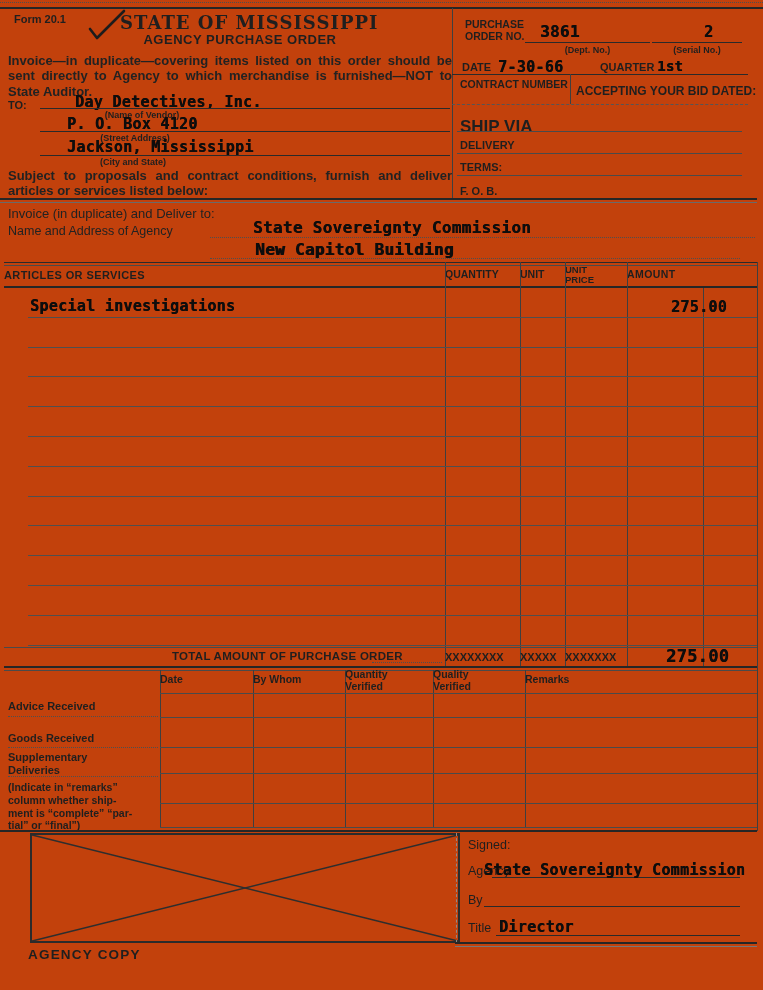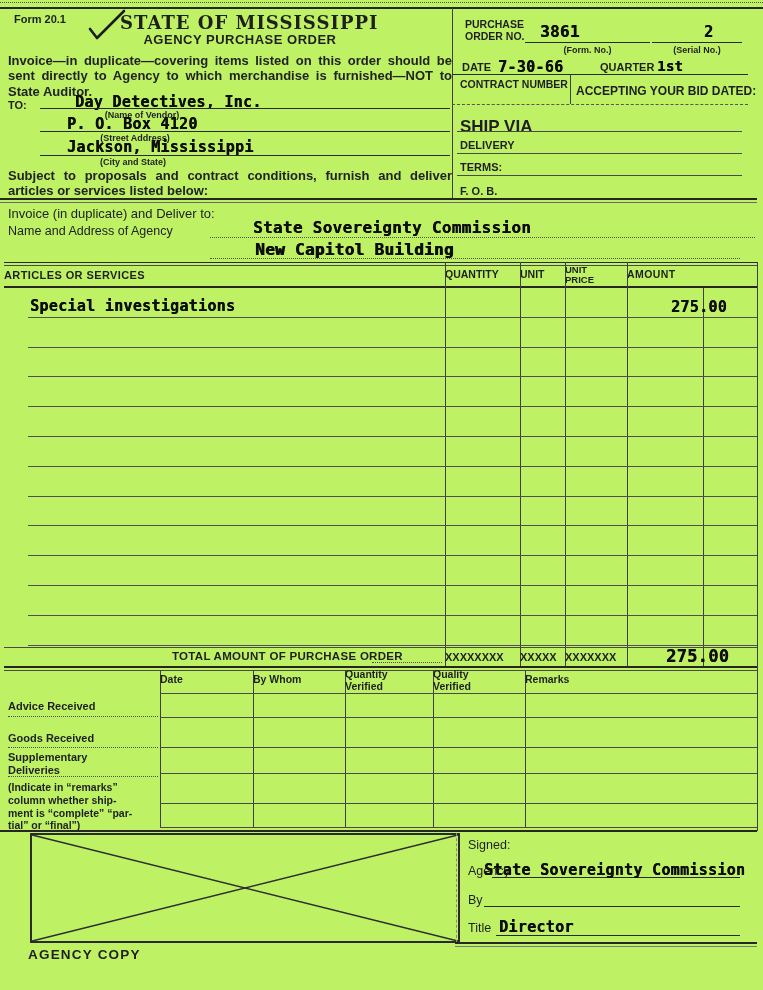--- a/index.html
+++ b/index.html
@@ -1,18 +1,18 @@
 <!DOCTYPE html>
 <html><head>
 <meta charset="utf-8">
 <style>
   html,body { margin:0; padding:0; background:#e8e8e4; }
   .sheet {
     position:relative; width:763px; height:990px; margin:0 auto;
-    background:#bef264; overflow:hidden;
+    background:#c2410c; overflow:hidden;
     font-family:"Liberation Sans", sans-serif; color:#1f1f1f;
   }
   .abs { position:absolute; }
   .lbl { position:absolute; font-weight:bold; white-space:nowrap; }
   .para { position:absolute; font-size:13px; font-weight:bold; line-height:1.18; text-align:justify; color:#222; }
   .typed {
     position:absolute; font-family:"DejaVu Sans Mono", monospace; font-weight:bold;
     color:#0d0d0d; white-space:nowrap; letter-spacing:0.3px;
     text-shadow:0.4px 0 0 #0d0d0d;
   }
@@ -61,21 +61,21 @@
   <div class="typed" style="left:67px;top:138px;font-size:15px;">Jackson, Mississippi</div>
   <div class="rule dark" style="left:40px;top:155px;width:410px;"></div>
   <div class="cap" style="left:83px;top:157px;width:100px;">(City and State)</div>
   <div class="para" style="left:8px;top:168px;width:444px;">Subject to proposals and contract conditions, furnish and deliver articles or services listed below:</div>
 
   <div class="vrule" style="left:452px;top:8px;height:192px;"></div>
   <div class="lbl pre" style="left:465px;top:18px;font-size:10.5px;line-height:1.15;">PURCHASE
 ORDER NO.</div>
   <div class="typed" style="left:540px;top:22px;font-size:16px;">3861</div>
   <div class="rule dark" style="left:525px;top:42px;width:125px;"></div>
-  <div class="cap" style="left:525px;top:45px;width:125px;">(Form. No.)</div>
+  <div class="cap" style="left:525px;top:45px;width:125px;">(Dept. No.)</div>
   <div class="typed" style="left:704px;top:23px;font-size:15px;">2</div>
   <div class="rule dark" style="left:652px;top:42px;width:90px;"></div>
   <div class="cap" style="left:652px;top:45px;width:90px;">(Serial No.)</div>
 
   <div class="lbl" style="left:462px;top:61px;font-size:11px;">DATE</div>
   <div class="typed" style="left:498px;top:58px;font-size:15px;">7-30-66</div>
   <div class="lbl" style="left:600px;top:61px;font-size:11px;">QUARTER</div>
   <div class="typed" style="left:657px;top:58px;font-size:14px;">1st</div>
   <div class="rule dark" style="left:452px;top:74px;width:296px;"></div>
 

